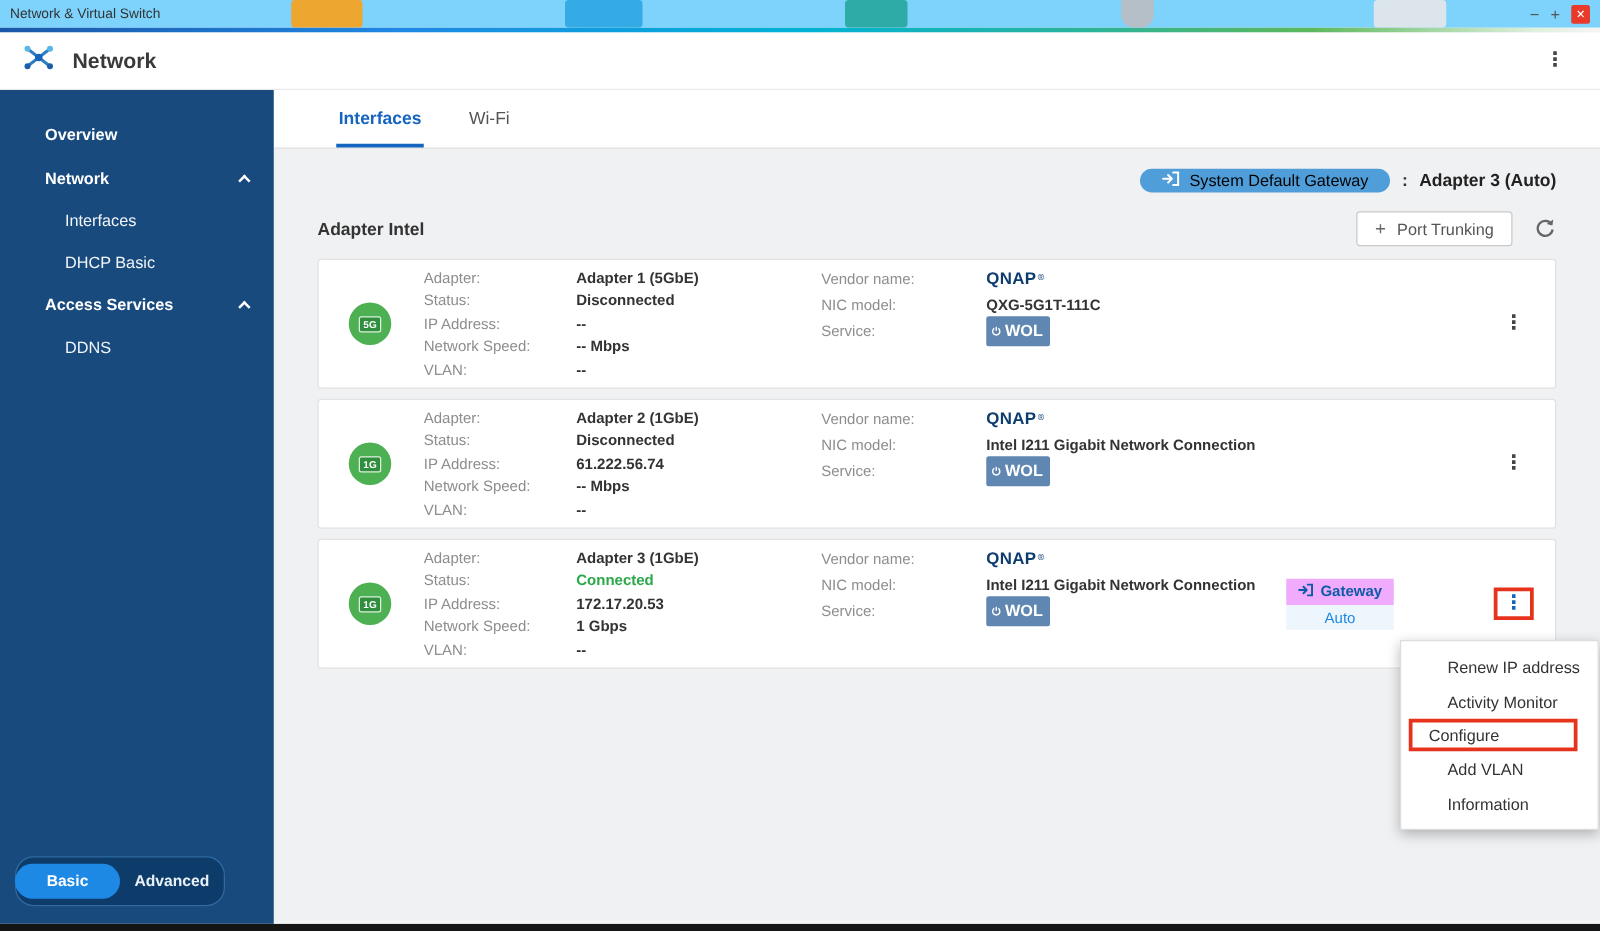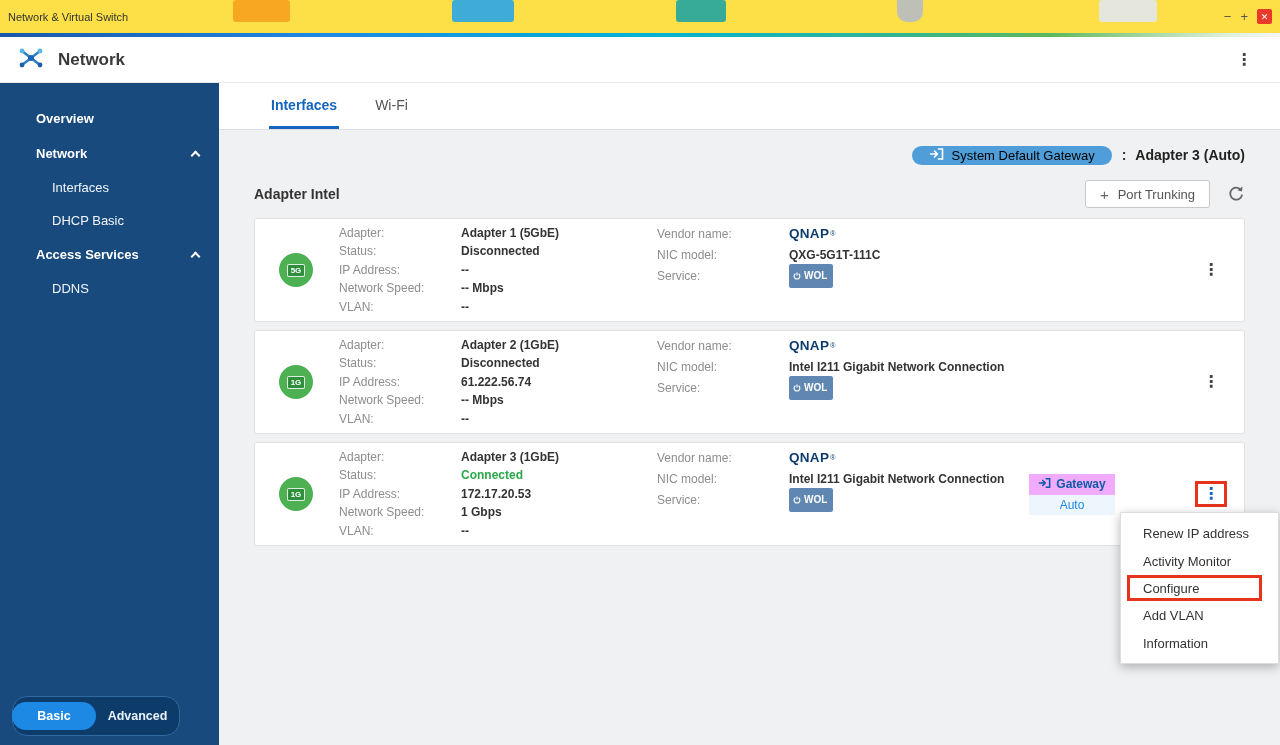--- a/index.html
+++ b/index.html
@@ -4,21 +4,21 @@
 <style>
   * { box-sizing: border-box; margin: 0; padding: 0; }
   body {
     width: 1280px; height: 745px; position: relative; overflow: hidden;
     font-family: "Liberation Sans", "DejaVu Sans", sans-serif;
     background: #f0f1f3;
   }
 
   
   .titlebar {
-    height: 33px; background: #fde047; position: relative; z-index: 6;
+    height: 22px; background: #7dd3fc; position: relative; z-index: 6;
     display: flex; align-items: center; padding: 0 8px; font-size: 11px; color: #333;
   }
   .titlebar .title { position: relative; z-index: 2; }
   .desktop-sliver { position: absolute; top: 0; height: 22px; border-radius: 3px; opacity: .92; z-index: 1; }
   .sliver-orange { left: 233px; width: 57px; background: #f6a21e; }
   .sliver-blue   { left: 452px; width: 62px; background: #2fa7e4; }
   .sliver-teal   { left: 676px; width: 50px; background: #27a6a0; }
   .sliver-gray   { left: 897px; width: 26px; background: #b9bdc2; border-radius: 0 0 10px 10px; }
   .sliver-light  { left: 1099px; width: 58px; background: #e3e6e9; }
   .win-controls { margin-left: auto; display: flex; align-items: center; gap: 9px; position: relative; z-index: 2; }
@@ -113,39 +113,39 @@
   .fg1 { display: grid; grid-template-columns: 122px 196px; font-size: 12px; line-height: 18.5px; }
   .fg2 { display: grid; grid-template-columns: 132px 240px; font-size: 12px; }
   .lbl { color: #8d8d8d; }
   .val { font-weight: bold; color: #333; white-space: nowrap; }
   .val.green { color: #2ba84a; }
   .fg2 .cell { line-height: 20px; height: 21px; display: flex; align-items: center; }
   .qnap-logo { font-weight: 800; color: #0c3d6e; font-size: 13.5px; letter-spacing: .3px; }
   .reg-mark { font-size: 7px; vertical-align: super; color: #0c3d6e; font-style: normal; margin-left: 1px; }
   .wol-badge {
     display: inline-flex; align-items: center; gap: 3px; background: #5f87b2; color: #fff;
-    font-size: 10px; font-weight: bold; padding: 2px 6px 2px 4px; border-radius: 2px;
+    font-size: 13px; font-weight: bold; padding: 2px 6px 2px 4px; border-radius: 2px;
   }
   .gateway-cell { margin-left: auto; width: 86px; align-self: center; text-align: center; flex-shrink: 0; }
   .gw-top {
     background: #f0abfc; color: #0d5ba8; font-weight: bold; font-size: 12px; padding: 3px 4px;
     display: flex; align-items: center; justify-content: center; gap: 5px;
   }
   .gw-bottom { background: #eef6fd; color: #1e88e5; font-size: 12px; padding: 3px 0; cursor: pointer; }
   .kebab-btn { align-self: center; padding: 4px 7px; cursor: pointer; }
   .kebab-btn.end { margin-left: auto; }
   .annotation-box { align-self: center; border: 3px solid #e8331c; margin-left: 80px; flex-shrink: 0; }
   .annotation-box .kebab-btn { padding: 2px 5px; display: block; }
 
   
   .context-menu {
     position: absolute; left: 1120px; top: 512px; width: 159px; background: #fff;
     border: 1px solid #ddd; box-shadow: 0 3px 10px rgba(0,0,0,.28); padding: 6px 0; z-index: 20;
   }
-  .menu-item { height: 28px; display: flex; align-items: center; padding-left: 22px; font-size: 13px; color: #333; cursor: pointer; }
+  .menu-item { height: 28px; display: flex; align-items: center; padding-left: 37px; font-size: 13px; color: #333; cursor: pointer; }
   .menu-item.highlight { border: 3px solid #e8331c; margin: 0 16px 0 6px; padding-left: 13px; height: 26px; }
 
   .bottom-strip { height: 6px; background: #141414; width: 100%; }
 </style>
 </head>
 <body>
 
 <div class="titlebar">
   <div class="desktop-sliver sliver-orange"></div>
   <div class="desktop-sliver sliver-blue"></div>

